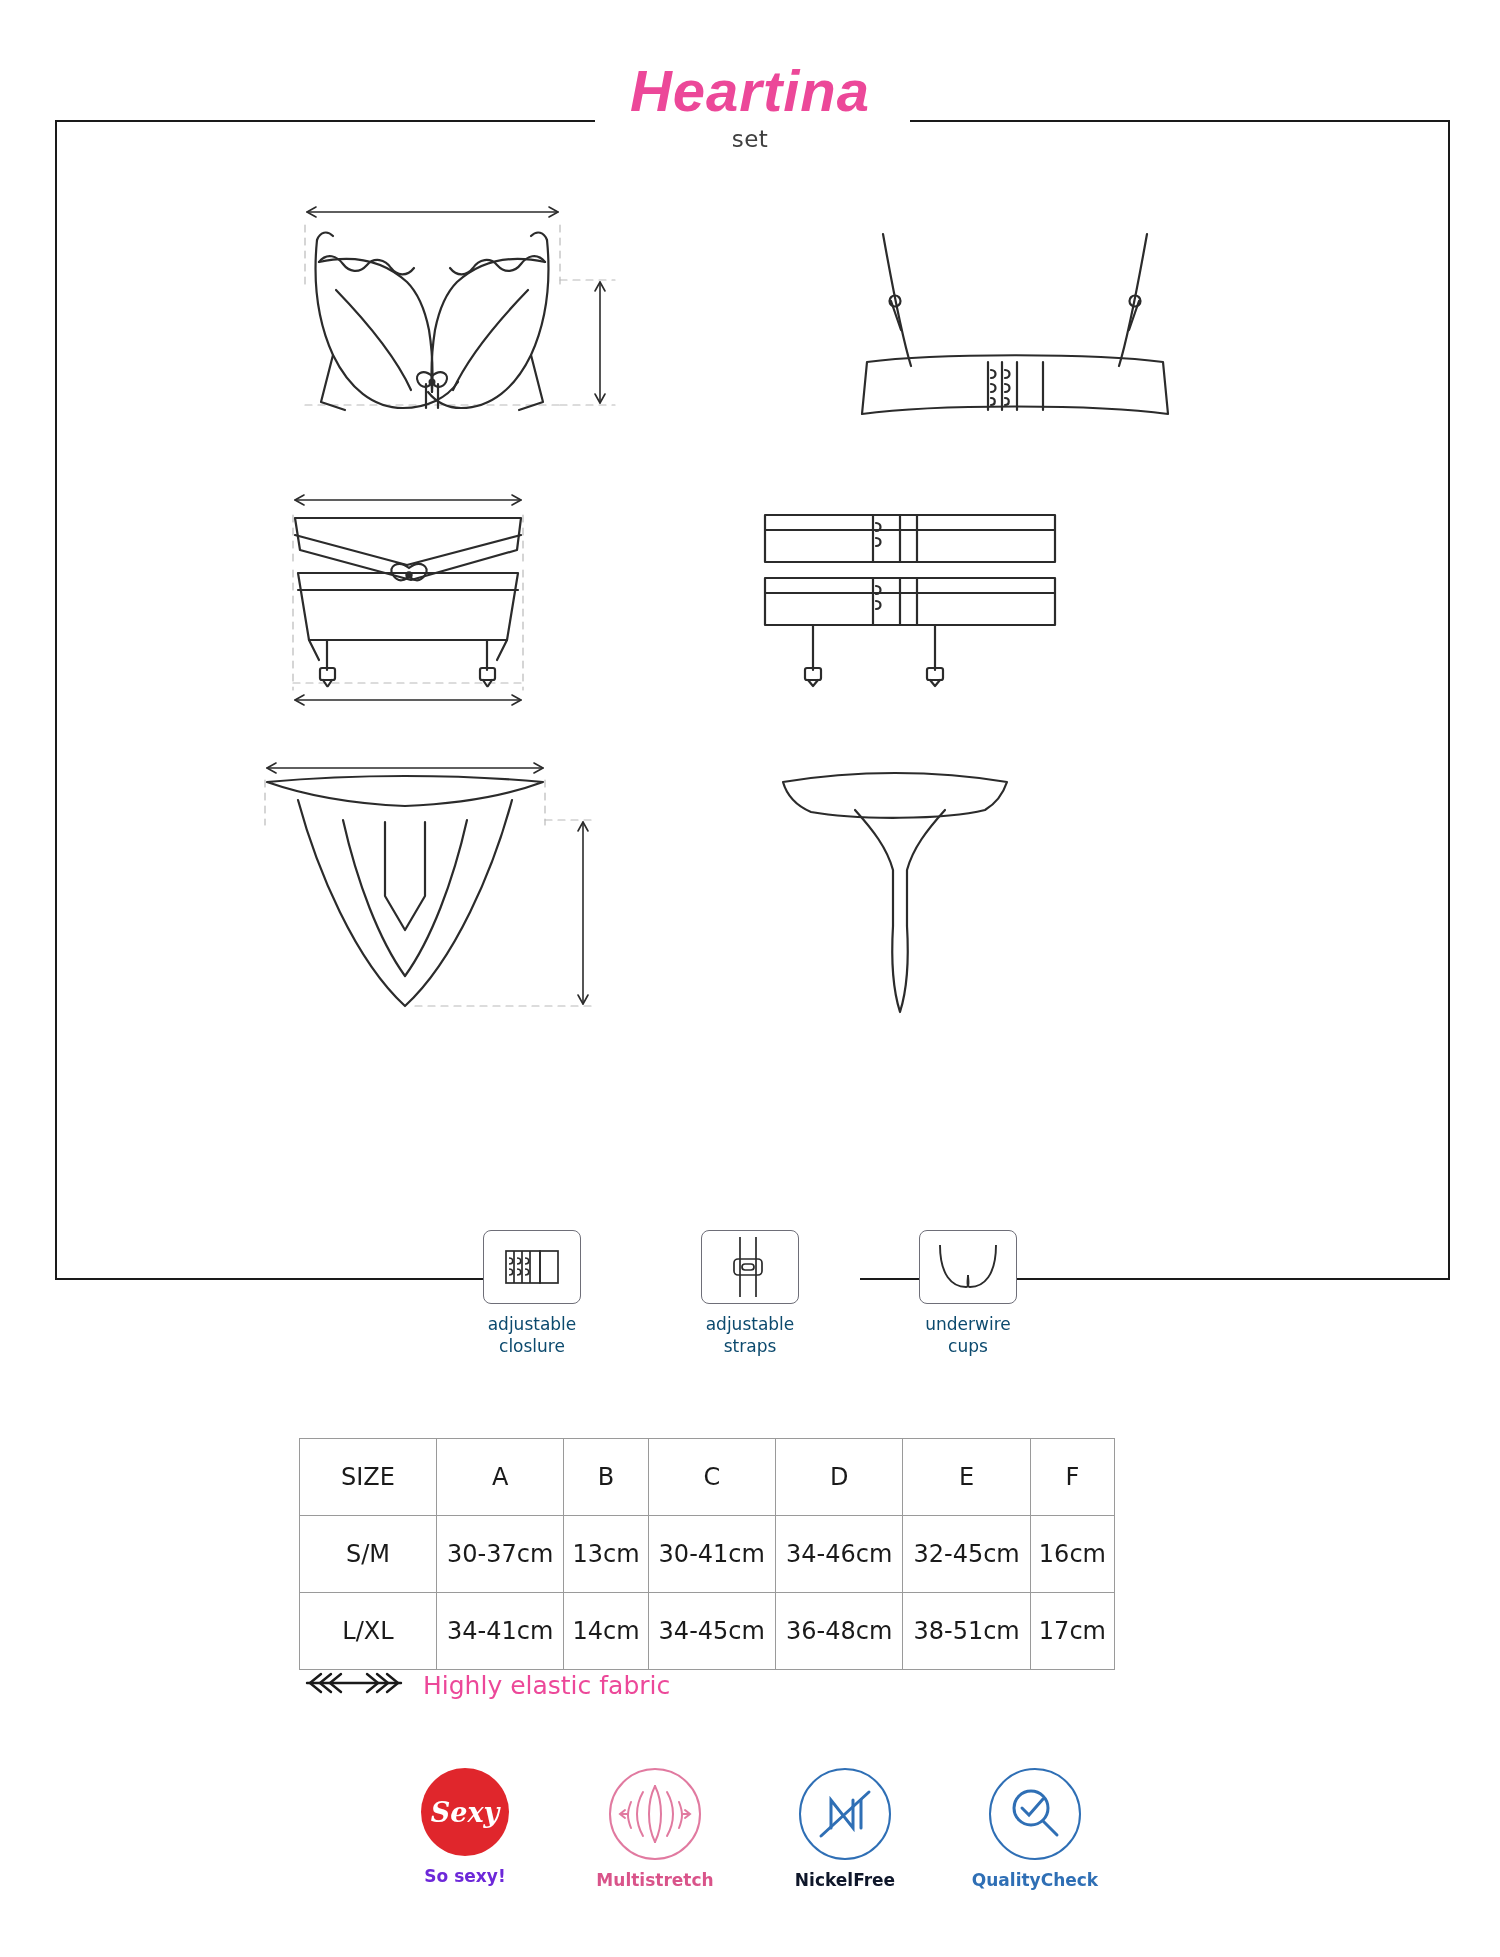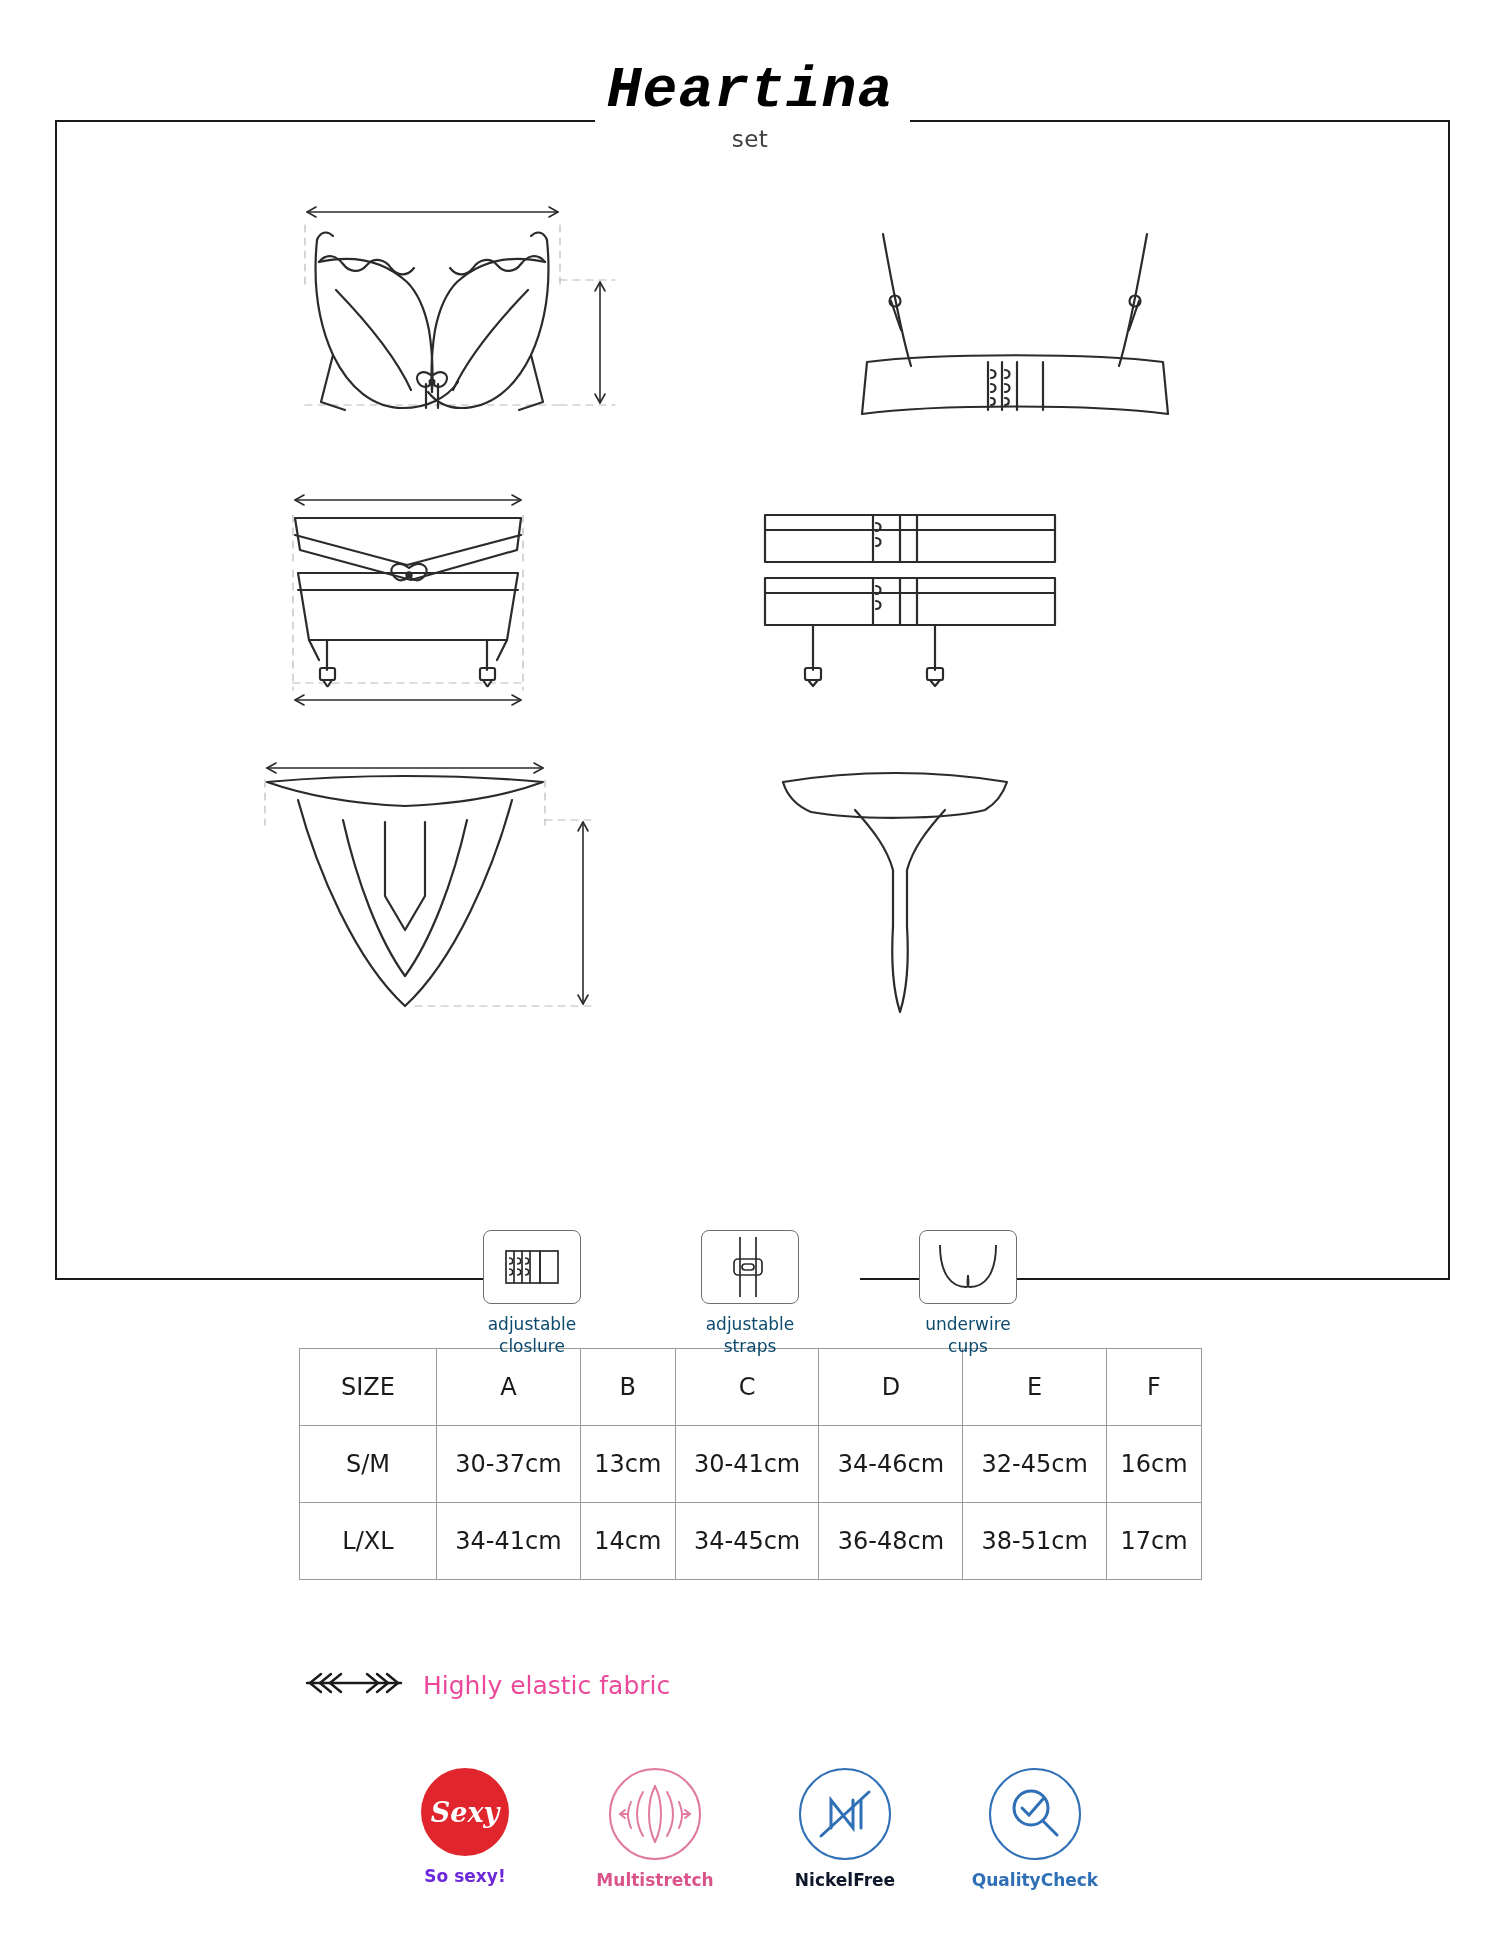--- a/index.html
+++ b/index.html
@@ -45,27 +45,27 @@
 
   
   .title-block {
     position: absolute;
     left: 0; right: 0;
     top: 62px;
     text-align: center;
     z-index: 5;
   }
   .brand-title {
-    font-family: Liberation Mono, monospace;
+    font-family: Liberation Sans, sans-serif;
     font-style: italic;
     font-weight: bold;
     font-size: 58px;
     letter-spacing: 1px;
     line-height: 1;
-    color: #000000;
+    color: #ec4899;
     background: #fff;
     display: inline-block;
     padding: 0 26px;
   }
   .brand-sub {
     font-size: 23px;
     color: #404040;
     margin-top: 6px;
     letter-spacing: 0.5px;
   }
@@ -107,22 +107,22 @@
     font-size: 17px;
     line-height: 1.28;
     color: #0c4a6e;
     white-space: pre-line;
   }
 
   
   .size-table-wrap {
     position: absolute;
     left: 299px;
-    top: 1348px;
-    width: 903px;
+    top: 1438px;
+    width: 816px;
   }
   table.size-table {
     border-collapse: collapse;
     width: 100%;
   }
   table.size-table th,
   table.size-table td {
     border: 1.4px solid #9a9a9a;
     text-align: center;
     font-size: 24px;

